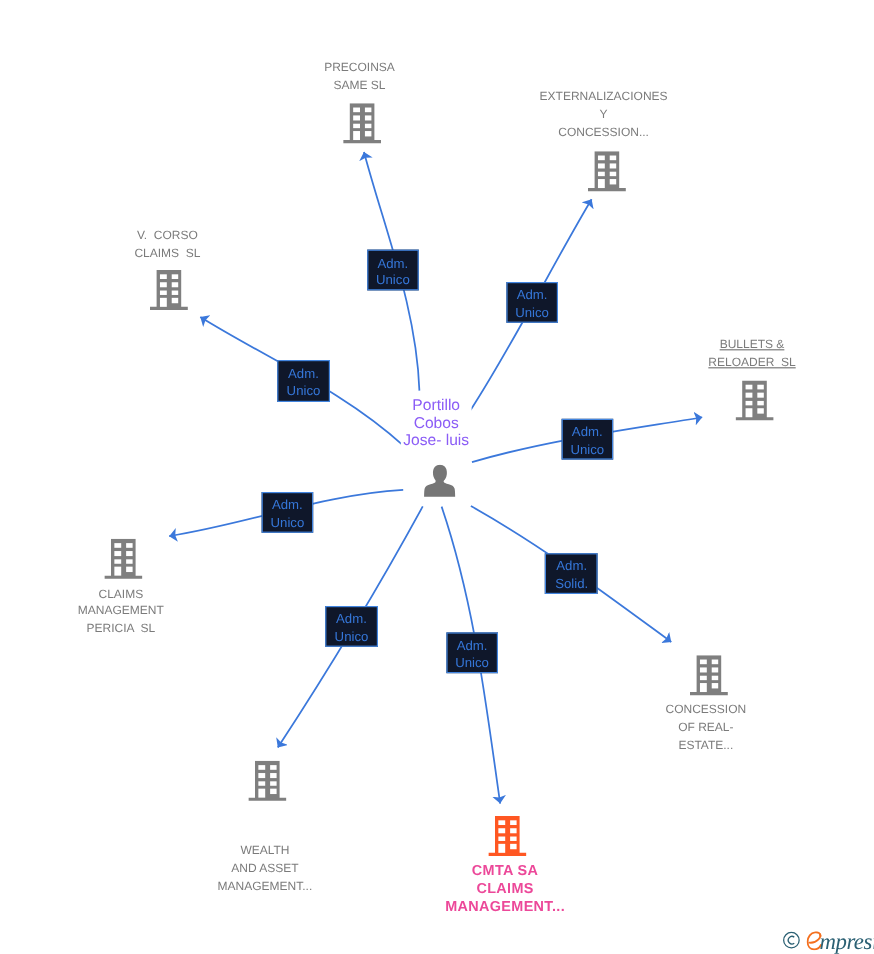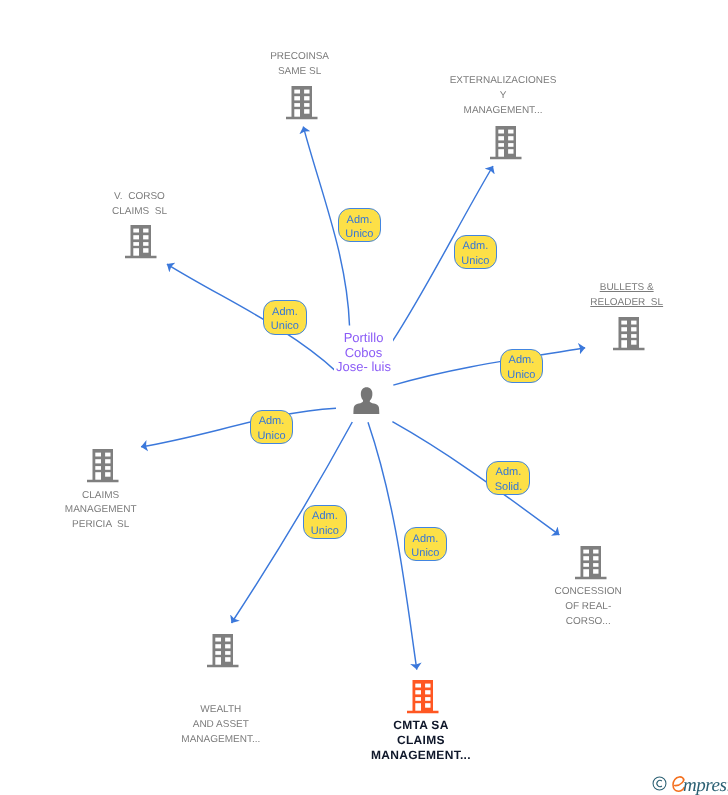--- a/index.html
+++ b/index.html
@@ -7,29 +7,29 @@
   body{width:728px;height:795px;overflow:hidden;
        font-family:"Liberation Sans",sans-serif;
        -webkit-font-smoothing:antialiased;text-rendering:geometricPrecision;}
   #stage{position:relative;width:728px;height:795px;background:#fff;overflow:hidden;
          -webkit-font-smoothing:antialiased;transform:translateZ(0);}
   svg#edges{position:absolute;left:0;top:0;width:728px;height:795px;}
   .node-icon{position:absolute;z-index:2;}
   .node-label{position:absolute;text-align:center;color:#7b7b7b;
               font-size:10px;line-height:14.85px;white-space:pre-wrap;
               z-index:2;font-family:"Liberation Sans",sans-serif;}
-  .node-label.bold{font-weight:bold;color:#0f172a;font-size:12px;line-height:14.9px;letter-spacing:0.3px;}
+  .node-label.bold{font-weight:bold;color:#ec4899;font-size:12px;line-height:14.9px;letter-spacing:0.3px;}
   .center-label{position:absolute;text-align:center;color:#8b5cf6;
               font-size:13px;line-height:14.9px;white-space:pre-wrap;
               background:#fff;z-index:3;font-family:"Liberation Sans",sans-serif;}
   .rel{position:absolute;box-sizing:border-box;border:1.5px solid #4285e0;
-       border-radius:12px;background:#fde047;color:#3576d8;
+       border-radius:0;background:#0f172a;color:#3576d8;
        font-size:11px;line-height:14.4px;text-align:center;white-space:pre-wrap;
        padding-top:3.6px;
-       z-index:4;display:block;font-family:"Liberation Sans",sans-serif;margin-left:32px;}
+       z-index:4;display:block;font-family:"Liberation Sans",sans-serif;}
   .logo{position:absolute;z-index:5;white-space:nowrap;height:18px;}
   .logo-c{position:absolute;left:0;top:0;}
   .logo-e{position:absolute;left:20px;top:0px;}
   .logo-word{font-family:"Liberation Serif",serif;font-style:italic;font-size:19px;
              line-height:14px;color:#2b6073;position:absolute;left:31px;top:3px;letter-spacing:-0.45px;}
 </style>
 </head>
 <body>
 
 <div id="stage">
@@ -95,21 +95,21 @@
             <rect x="8.3" y="10.2" width="5.7" height="4.2"></rect>
             <rect x="18.1" y="10.2" width="5.4" height="4.2"></rect>
             <rect x="8.3" y="17.1" width="5.7" height="3.7"></rect>
             <rect x="18.1" y="17.1" width="5.4" height="3.7"></rect>
             <rect x="8.3" y="23.2" width="5.7" height="7.5"></rect>
             <rect x="18.1" y="23.2" width="5.4" height="4.5"></rect>
           </g>
         </svg></div>
       <div class="node-label" style="left: 443px; top: 74.2px; width: 120px;">EXTERNALIZACIONES
 Y
-MANAGEMENT...</div>
+CONCESSION...</div>
       <div class="node-icon" style="left: 125.4px; top: 225.4px;"><svg width="32" height="34" viewBox="0 0 32 34">
           <path fill="#7f7f7f" d="M5.5 30.7 H0 v2.6 h31.5 v-2.6 h-5.5 V0 H5.5 Z"></path>
           <g fill="#ffffff">
             <rect x="8.3" y="3.6" width="5.7" height="3.9"></rect>
             <rect x="18.1" y="3.6" width="5.4" height="3.9"></rect>
             <rect x="8.3" y="10.2" width="5.7" height="4.2"></rect>
             <rect x="18.1" y="10.2" width="5.4" height="4.2"></rect>
             <rect x="8.3" y="17.1" width="5.7" height="3.7"></rect>
             <rect x="18.1" y="17.1" width="5.4" height="3.7"></rect>
             <rect x="8.3" y="23.2" width="5.7" height="7.5"></rect>
@@ -173,21 +173,21 @@
             <rect x="8.3" y="10.2" width="5.7" height="4.2"></rect>
             <rect x="18.1" y="10.2" width="5.4" height="4.2"></rect>
             <rect x="8.3" y="17.1" width="5.7" height="3.7"></rect>
             <rect x="18.1" y="17.1" width="5.4" height="3.7"></rect>
             <rect x="8.3" y="23.2" width="5.7" height="7.5"></rect>
             <rect x="18.1" y="23.2" width="5.4" height="4.5"></rect>
           </g>
         </svg></div>
       <div class="node-label" style="left: 528.2px; top: 584.9px; width: 120px;">CONCESSION
 OF REAL-
-CORSO...</div>
+ESTATE...</div>
       <div class="node-icon" style="left: 407.4px; top: 679.6px;"><svg width="32" height="34" viewBox="0 0 32 34">
           <path fill="#ff5722" d="M5.5 30.7 H0 v2.6 h31.5 v-2.6 h-5.5 V0 H5.5 Z"></path>
           <g fill="#ffffff">
             <rect x="8.3" y="3.6" width="5.7" height="3.9"></rect>
             <rect x="18.1" y="3.6" width="5.4" height="3.9"></rect>
             <rect x="8.3" y="10.2" width="5.7" height="4.2"></rect>
             <rect x="18.1" y="10.2" width="5.4" height="4.2"></rect>
             <rect x="8.3" y="17.1" width="5.7" height="3.7"></rect>
             <rect x="18.1" y="17.1" width="5.4" height="3.7"></rect>
             <rect x="8.3" y="23.2" width="5.7" height="7.5"></rect>

